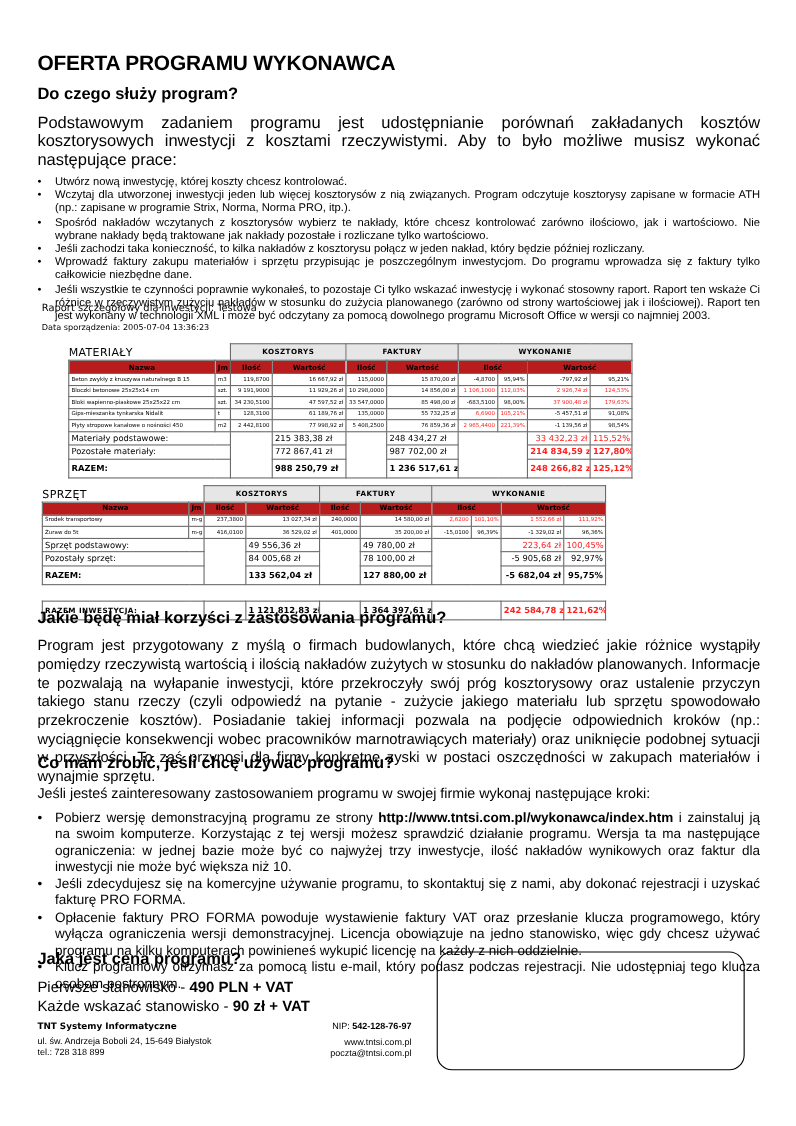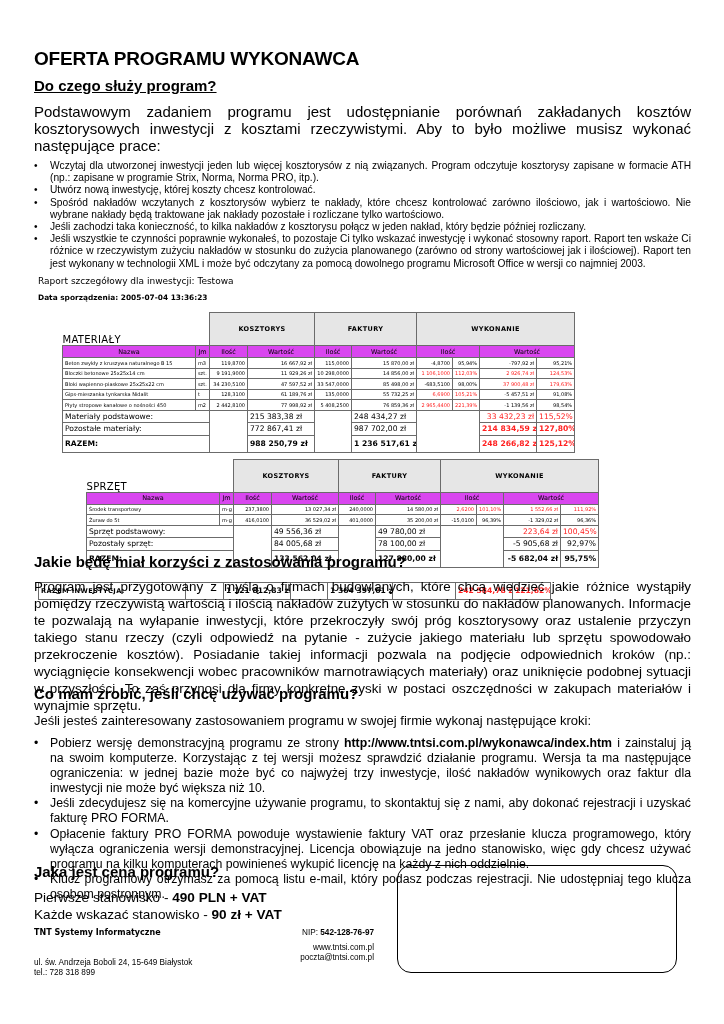--- a/index.html
+++ b/index.html
@@ -11,26 +11,26 @@
   h1 { font-size: 19px; font-weight: bold; letter-spacing: -0.2px; line-height: 22px; }
   h2 { font-size: 15px; font-weight: bold; line-height: 18px; }
   .intro { font-size: 15px; line-height: 17px; text-align: justify; }
   .bullets { list-style: none; font-size: 10.2px; line-height: 12.2px; text-align: justify; }
   .bullets li { position: relative; padding-left: 16px; }
   .bullets li::before { content: "•"; position: absolute; left: 0; top: 0; }
 
   
   .report { position: absolute; left: 38px; top: 275px; width: 512px; font-family: "DejaVu Sans", sans-serif; }
   .report .rtitle { font-size: 9px; line-height: 12px; }
-  .report .rdate { font-size: 7.4px; font-weight: bold; line-height: 10px; margin-top: 6px; }
+  .report .rdate { font-size: 7.4px; font-weight: normal; line-height: 10px; margin-top: 6px; }
 
   table.rep { border-collapse: collapse; width: 512px; table-layout: fixed; font-family: "DejaVu Sans", sans-serif; }
   table.rep td, table.rep th { border: 1px solid #6b6b6b; padding: 0 2px; white-space: nowrap; overflow: hidden; }
-  table.rep .grp { background: #e6e6e6; font-size: 6.5px; font-weight: bold; text-align: center; height: 33px; letter-spacing: 0.4px; }
-  table.rep .hdr { background: #d946ef; font-size: 6.5px; font-weight: normal; text-align: center; height: 12px; }
+  table.rep .grp { background: #e6e6e6; font-size: 6.5px; font-weight: bold; text-align: center; height: 15px; letter-spacing: 0.4px; }
+  table.rep .hdr { background: #b91c1c; font-size: 6.5px; font-weight: bold; text-align: center; height: 12px; }
   table.rep .sect { font-size: 10px; border: none; text-align: left; padding-left: 0; vertical-align: bottom; font-weight: normal; letter-spacing: 0.3px; }
   table.rep td.row { font-size: 5px; height: 10.5px; }
   table.rep td.num { text-align: right; }
   table.rep td.lbl { text-align: left; font-size: 7.6px; height: 12.5px; }
   table.rep td.sumv { text-align: left; font-size: 7.6px; }
   table.rep td.sumr { text-align: right; font-size: 7.6px; }
   table.rep td.tot { font-weight: bold; height: 17px; }
   .red { color: #ff2020; }
   .bold { font-weight: bold; }
 
@@ -39,36 +39,37 @@
   .sec3 { position: absolute; left: 34px; top: 685px; width: 657px; }
   .bullets2 { list-style: none; font-size: 12.3px; line-height: 15.1px; text-align: justify; }
   .bullets2 li { position: relative; padding-left: 16px; }
   .bullets2 li::before { content: "•"; position: absolute; left: 0; top: 0; }
 
   .sec4 { position: absolute; left: 34px; top: 863px; width: 340px; }
   .price { font-size: 13.6px; line-height: 17px; }
   .footer { position: absolute; left: 34px; top: 928px; width: 340px; font-size: 8.2px; line-height: 10px; }
   .footer .left { position: absolute; left: 0; top: 0; width: 220px; }
   .footer .right { position: absolute; right: 0; top: 0; width: 150px; text-align: right; }
-  .company { font-family: "DejaVu Sans", sans-serif; font-weight: bold; font-size: 8px; margin-bottom: 20px; }
+  .company { font-family: "DejaVu Sans", sans-serif; font-weight: bold; font-size: 8px; margin-bottom: 4px; }
 
   .stampbox { position: absolute; left: 397px; top: 865px; width: 280px; height: 108px; border: 1.5px solid #000; border-radius: 14px; }
 </style>
 </head>
 <body>
 
 <div class="page">
   <h1>OFERTA PROGRAMU WYKONAWCA</h1>
-  <h2 style="margin-top:7px;text-decoration:underline;">Do czego służy program?</h2>
+  <h2 style="margin-top:7px;">Do czego służy program?</h2>
   <p class="intro" style="margin-top:8px;">Podstawowym zadaniem programu jest udostępnianie porównań zakładanych kosztów kosztorysowych inwestycji z kosztami rzeczywistymi. Aby to było możliwe musisz wykonać następujące prace:</p>
   <ul class="bullets" style="margin-top:6px;">
+    <li>Utwórz nową inwestycję, której koszty chcesz kontrolować.</li>
     <li>Wczytaj dla utworzonej inwestycji jeden lub więcej kosztorysów z nią związanych. Program odczytuje kosztorysy zapisane w formacie ATH (np.: zapisane w programie Strix, Norma, Norma PRO, itp.).</li>
-    <li>Utwórz nową inwestycję, której koszty chcesz kontrolować.</li>
     <li>Spośród nakładów wczytanych z kosztorysów wybierz te nakłady, które chcesz kontrolować zarówno ilościowo, jak i wartościowo. Nie wybrane nakłady będą traktowane jak nakłady pozostałe i rozliczane tylko wartościowo.</li>
     <li>Jeśli zachodzi taka konieczność, to kilka nakładów z kosztorysu połącz w jeden nakład, który będzie później rozliczany.</li>
+    <li>Wprowadź faktury zakupu materiałów i sprzętu przypisując je poszczególnym inwestycjom. Do programu wprowadza się z faktury tylko całkowicie niezbędne dane.</li>
     <li>Jeśli wszystkie te czynności poprawnie wykonałeś, to pozostaje Ci tylko wskazać inwestycję i wykonać stosowny raport. Raport ten wskaże Ci różnice w rzeczywistym zużyciu nakładów w stosunku do zużycia planowanego (zarówno od strony wartościowej jak i ilościowej). Raport ten jest wykonany w technologii XML i może być odczytany za pomocą dowolnego programu Microsoft Office w wersji co najmniej 2003.</li>
   </ul>
 </div>
 
 <div class="report">
   <div class="rtitle">Raport szczegółowy dla inwestycji: Testowa</div>
   <div class="rdate">Data sporządzenia: 2005-07-04 13:36:23</div>
 
   <table class="rep" style="margin-top:9px;margin-left:24px;" id="tbl-mat">
     <colgroup>
@@ -184,21 +185,21 @@
         <tr>
           <td class="lbl tot bold" colspan="2">RAZEM:</td>
           <td class="sumv tot bold">988 250,79 zł</td>
           <td class="sumv tot bold">1 236 517,61 zł</td>
           <td class="sumr red bold tot bold">248 266,82 zł</td>
           <td class="sumr red bold tot bold">125,12%</td>
         </tr>
       </tbody>
   </table>
 
-  <table class="rep" style="margin-top:6px;margin-left:48px;" id="tbl-spr">
+  <table class="rep" style="margin-top:6px;" id="tbl-spr">
     <colgroup>
       <col style="width:133px">
         <col style="width:14px">
         <col style="width:38px">
         <col style="width:67px">
       <col style="width:37px">
         <col style="width:65px">
         <col style="width:36px">
         <col style="width:27px">
       <col style="width:57px">

